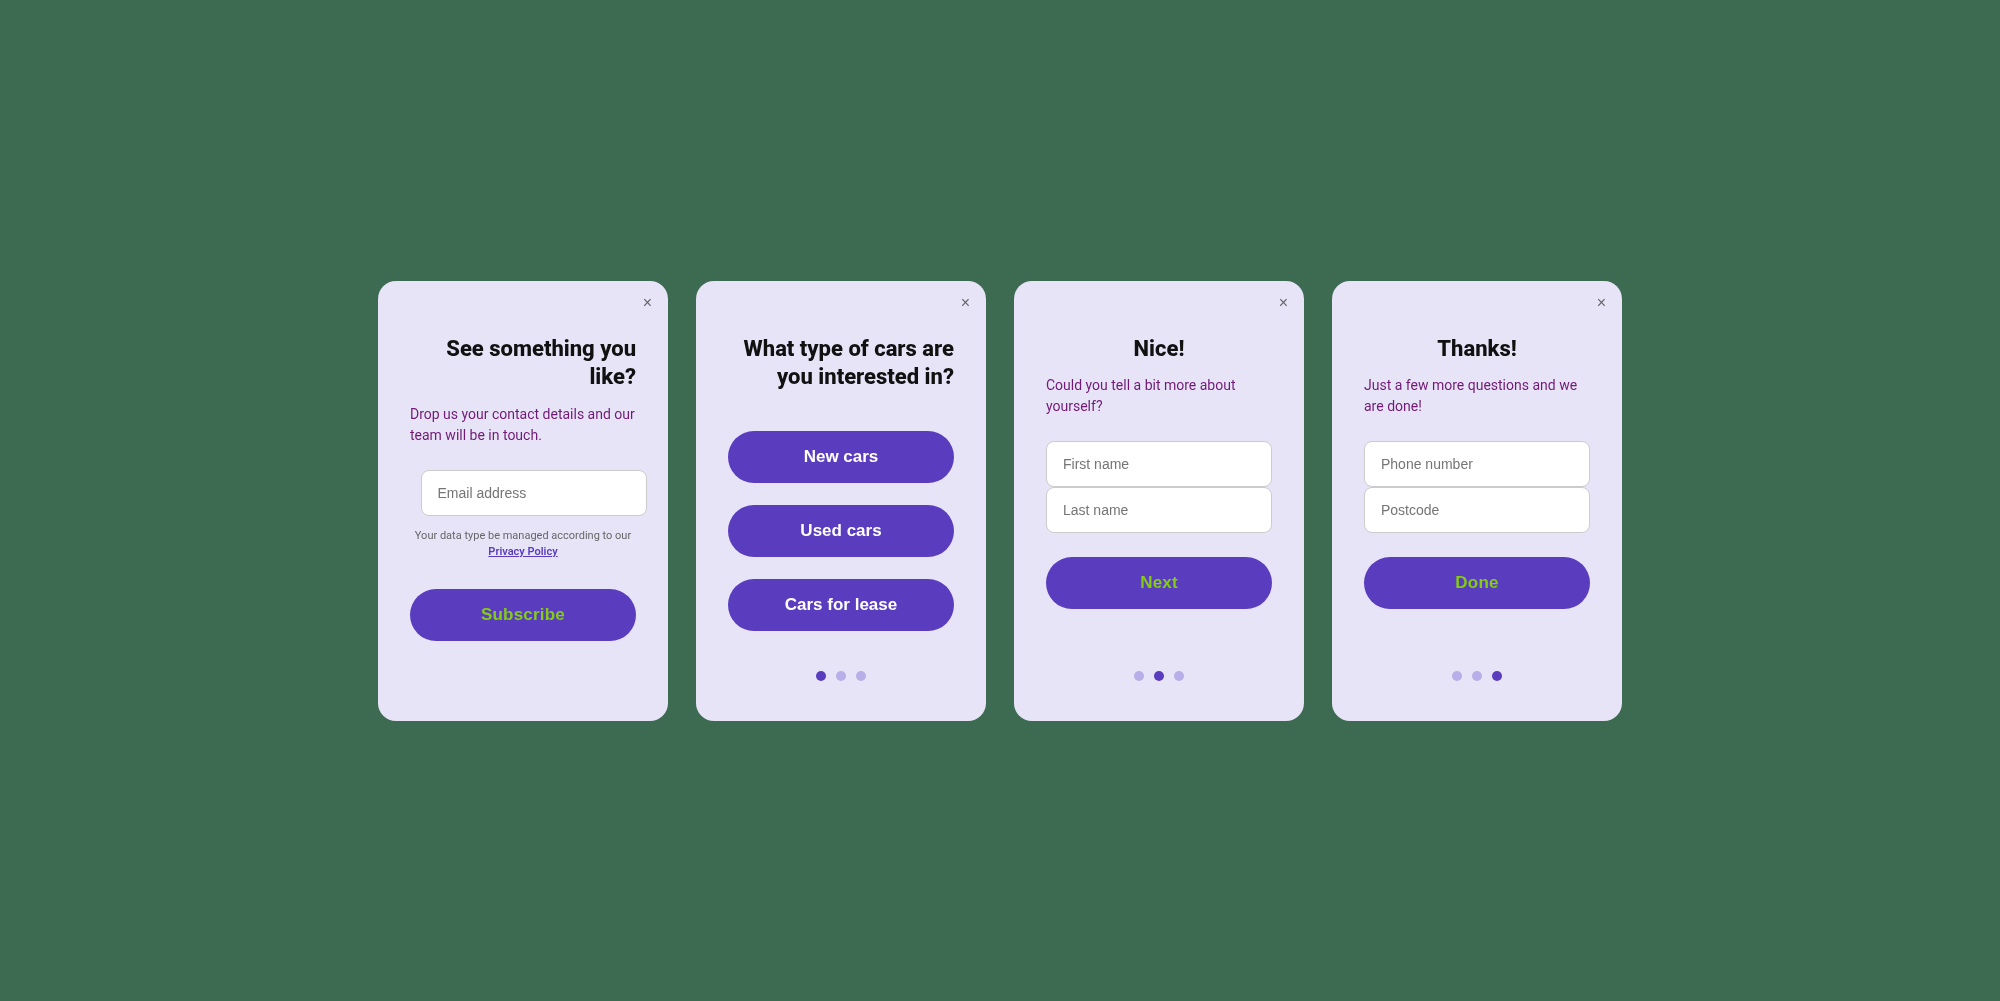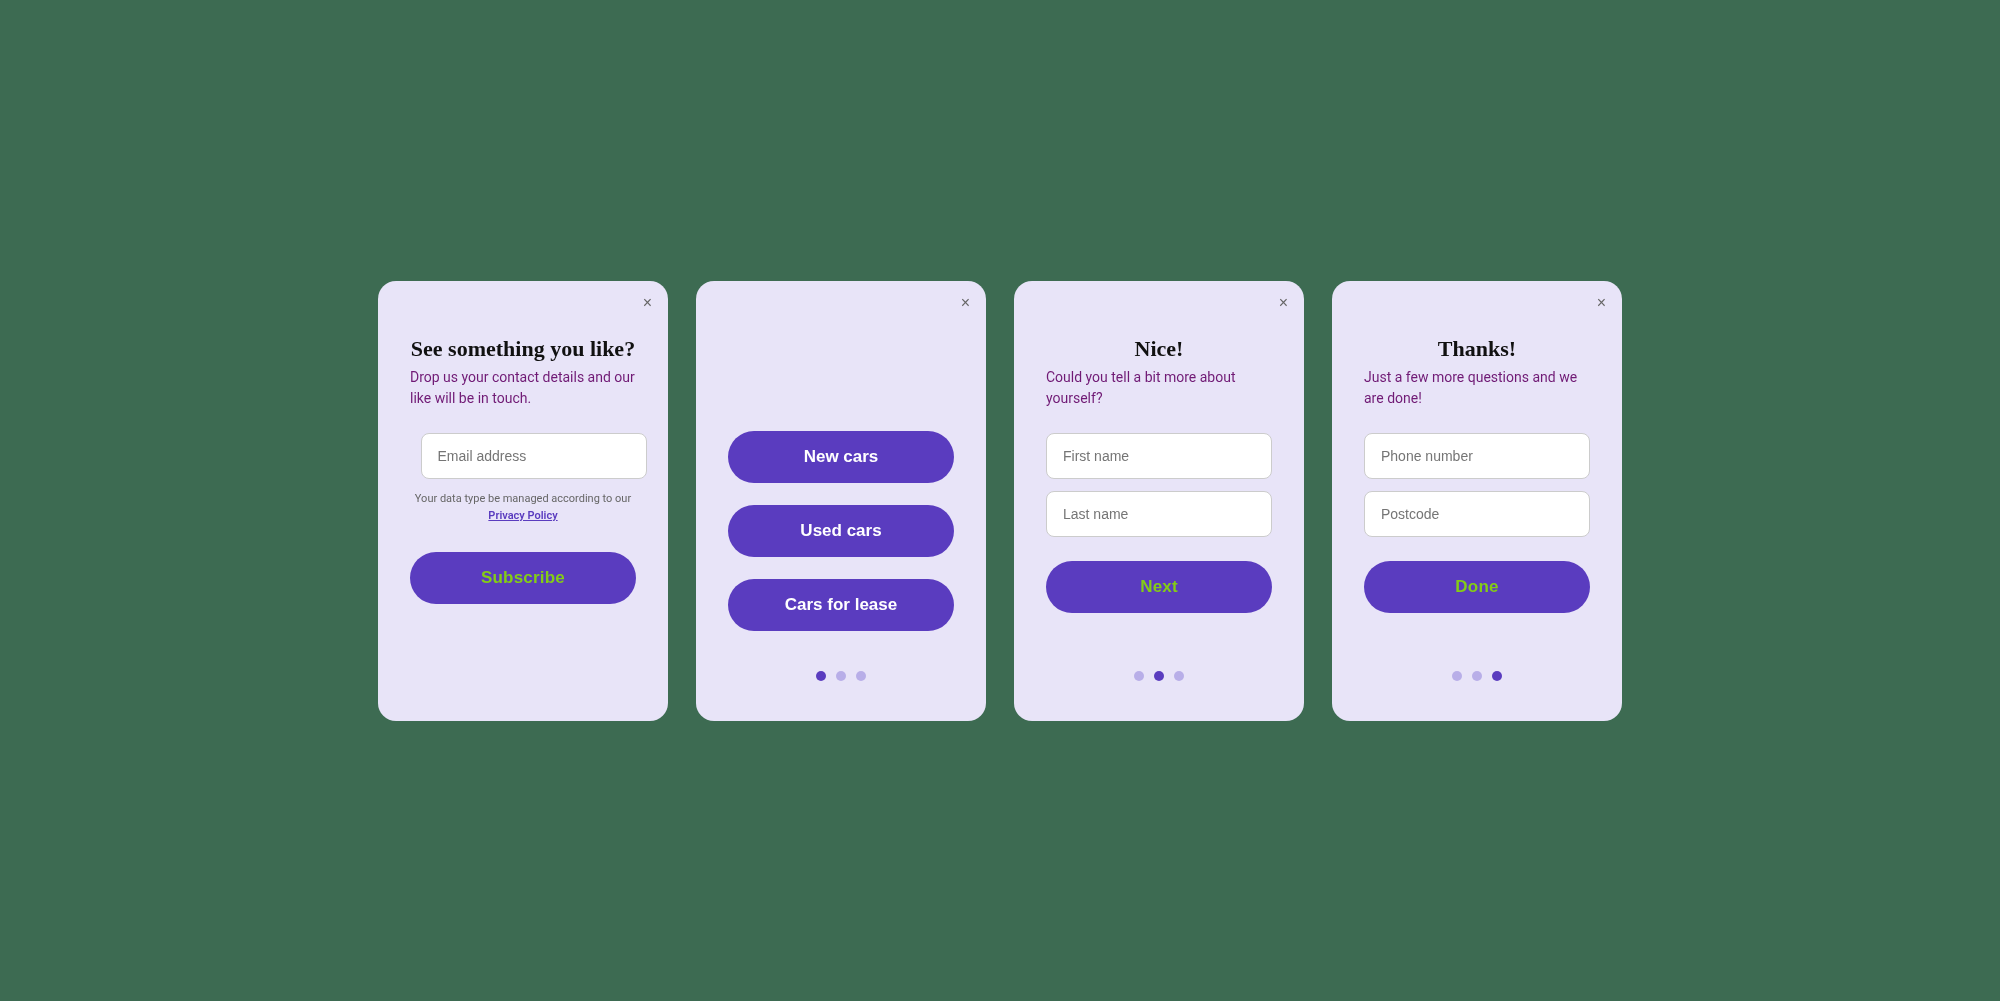--- a/index.html
+++ b/index.html
@@ -41,25 +41,24 @@
       font-size: 16px;
       color: #666;
       cursor: pointer;
       line-height: 1;
     }
 
     .card-title {
       font-size: 22px;
       font-weight: 800;
       color: #111;
-      text-align: center;
-      margin-bottom: 4px;
+      text-align: right;
+      margin-bottom: 12px;
       margin-top: 18px;
       line-height: 1.3;
-      font-family: Liberation Serif, serif;
     }
 
     .card-subtitle {
       font-size: 14px;
       color: #701a75;
       text-align: left;
       line-height: 1.5;
       margin-bottom: 24px;
     }
 
@@ -141,21 +140,20 @@
     }
 
     .dot.active {
       background: #5a3cbf;
     }
 
     
     .form-fields {
       display: flex;
       flex-direction: column;
-      gap: 12px;
       width: 100%;
       margin-bottom: 24px;
     }
 
     .text-input {
       width: 100%;
       padding: 14px 16px;
       border-radius: 8px;
       border: 1.5px solid #ccc;
       background: #fff;
@@ -169,31 +167,32 @@
     }
   </style>
 </head>
 <body>
 
 <div class="cards-container">
 
   <div class="card">
     <button class="close-btn">×</button>
     <h2 class="card-title">See something you like?</h2>
-    <p class="card-subtitle">Drop us your contact details and our like will be in touch.</p>
+    <p class="card-subtitle">Drop us your contact details and our team will be in touch.</p>
     <input class="email-input" type="email" placeholder="Email address" style="">
     <p class="privacy-text">
       <span>Your data type be managed according to our</span><br>
       <a class="privacy-link">Privacy Policy</a>
     </p>
     <button class="btn-primary">Subscribe</button>
   </div>
 
   <div class="card">
     <button class="close-btn">×</button>
+    <h2 class="card-title">What type of cars are you interested in?</h2>
     <div class="spacer"></div>
     <div class="choice-buttons">
       <button class="btn-choice">New cars</button>
       <button class="btn-choice">Used cars</button>
       <button class="btn-choice">Cars for lease</button>
     </div>
     <div class="dots">
       <div class="dot active"></div>
       <div class="dot"></div>
       <div class="dot"></div>

